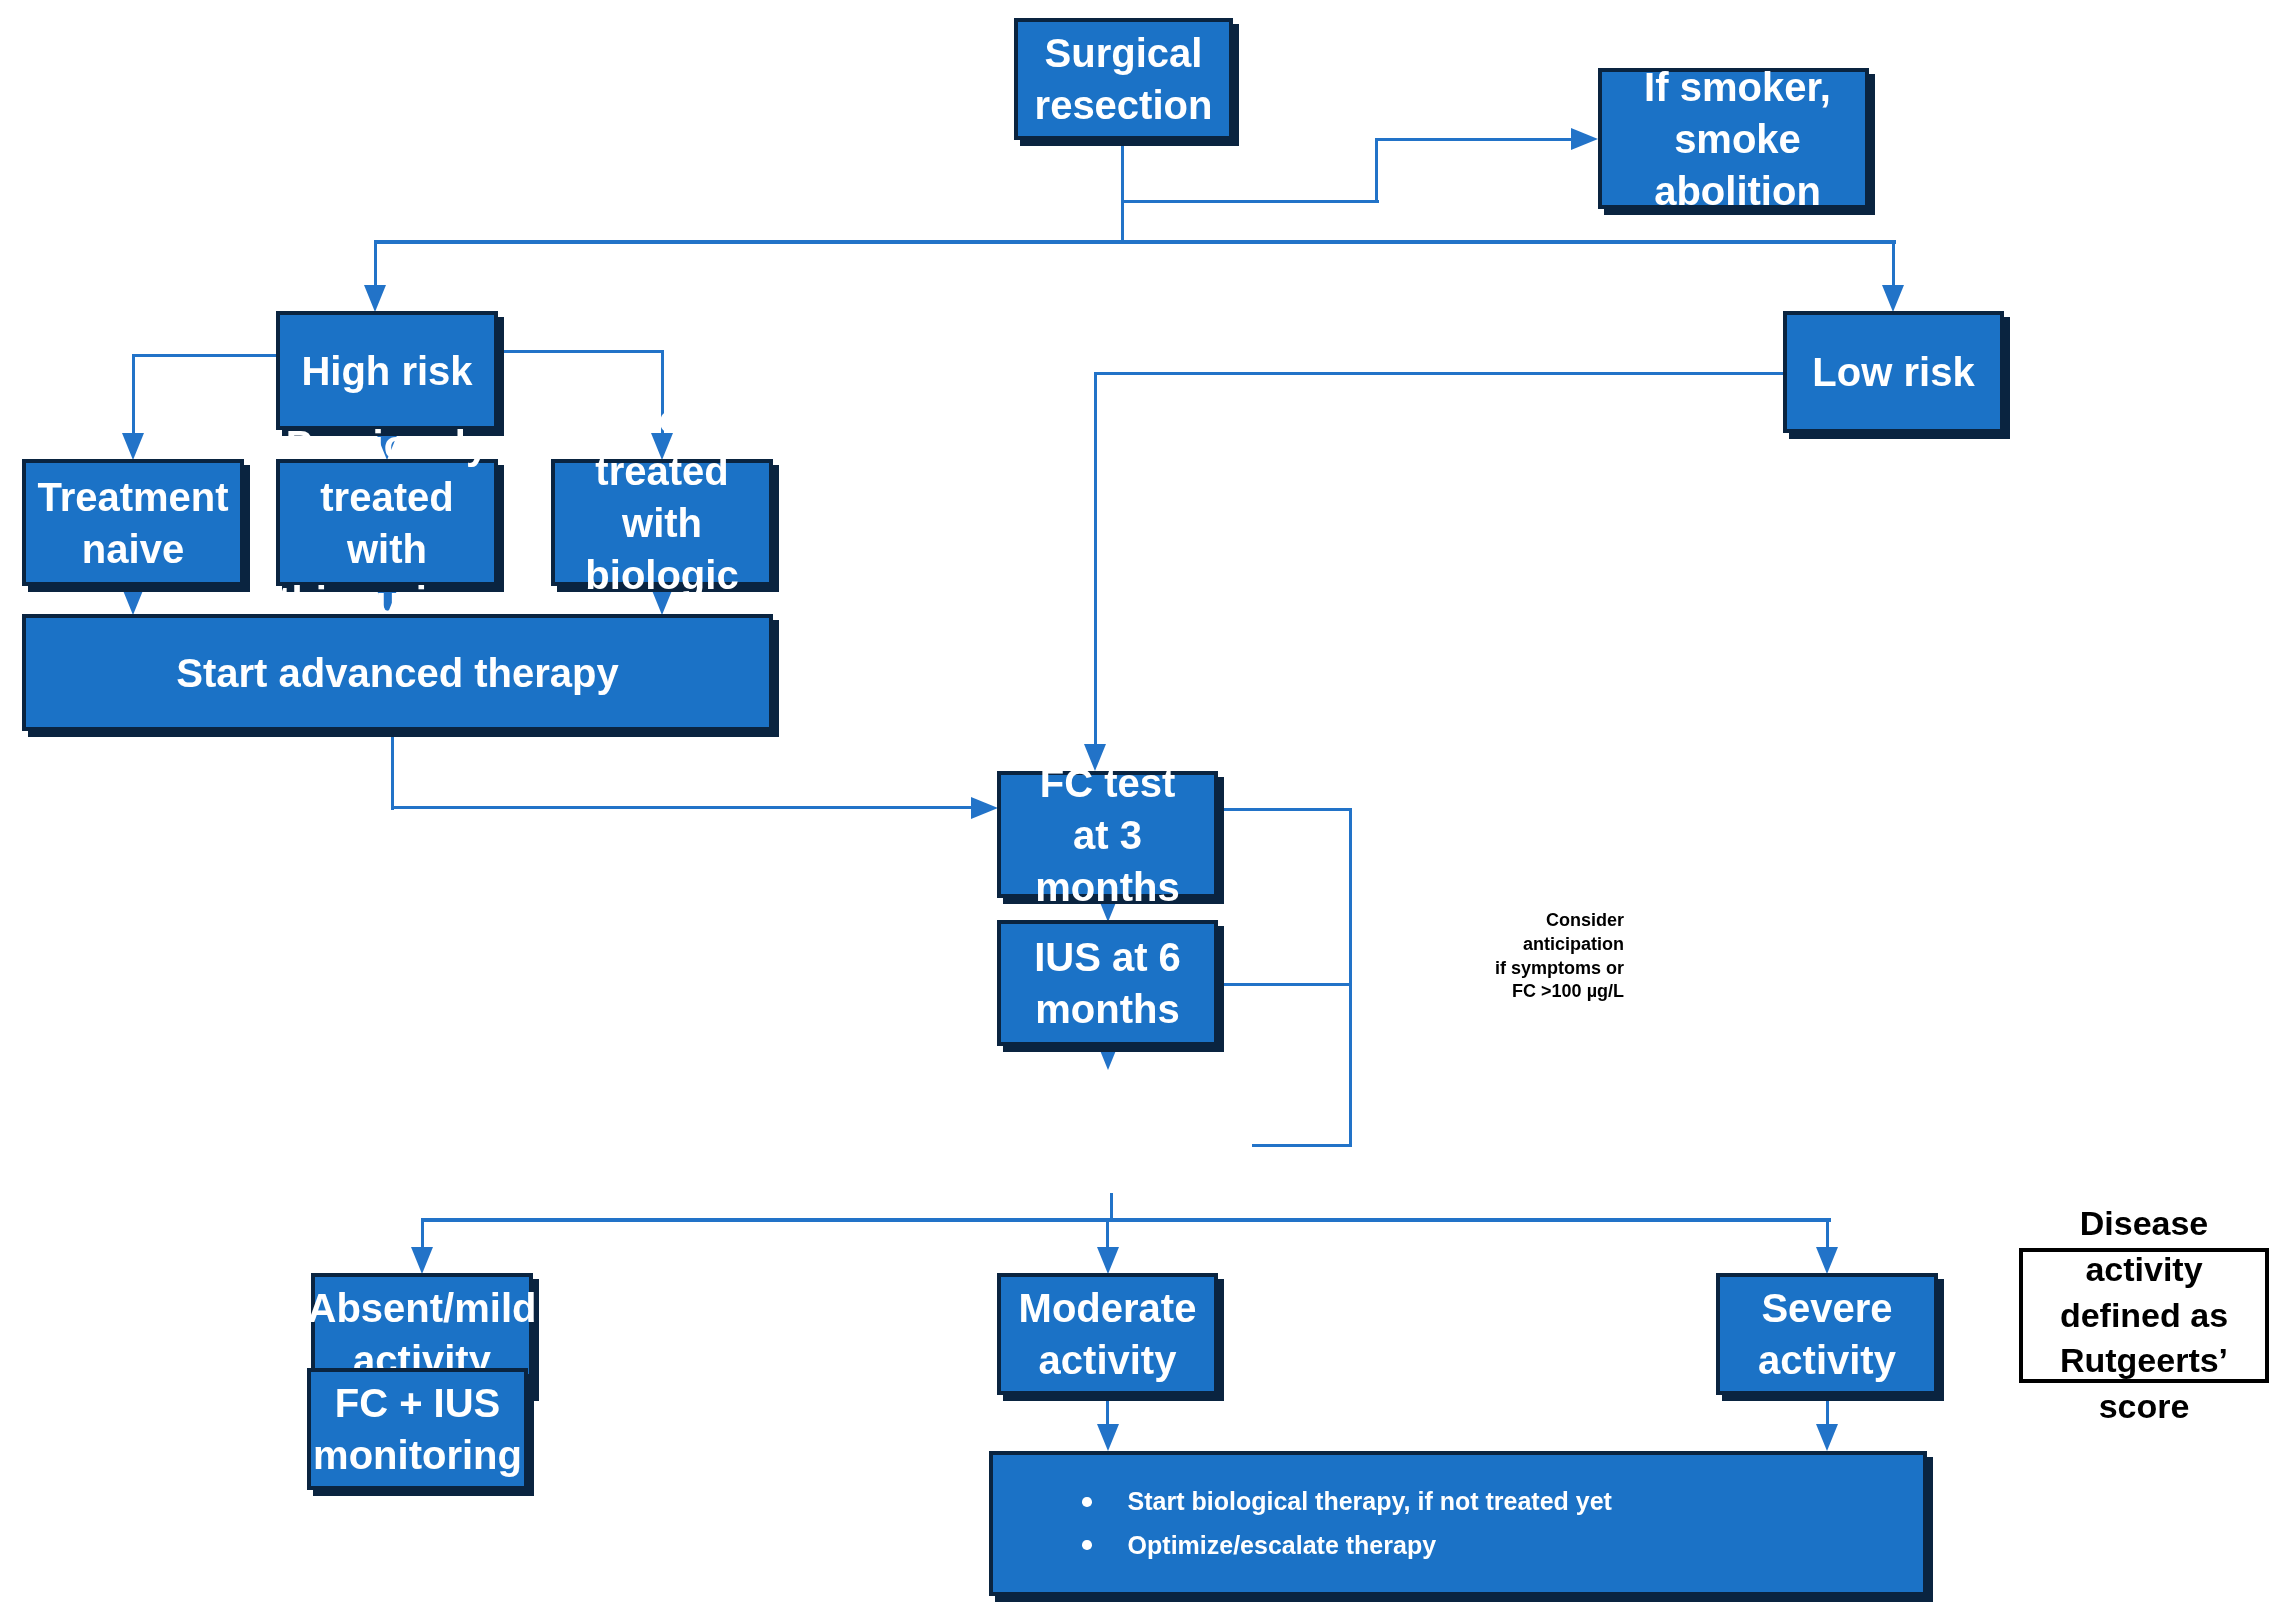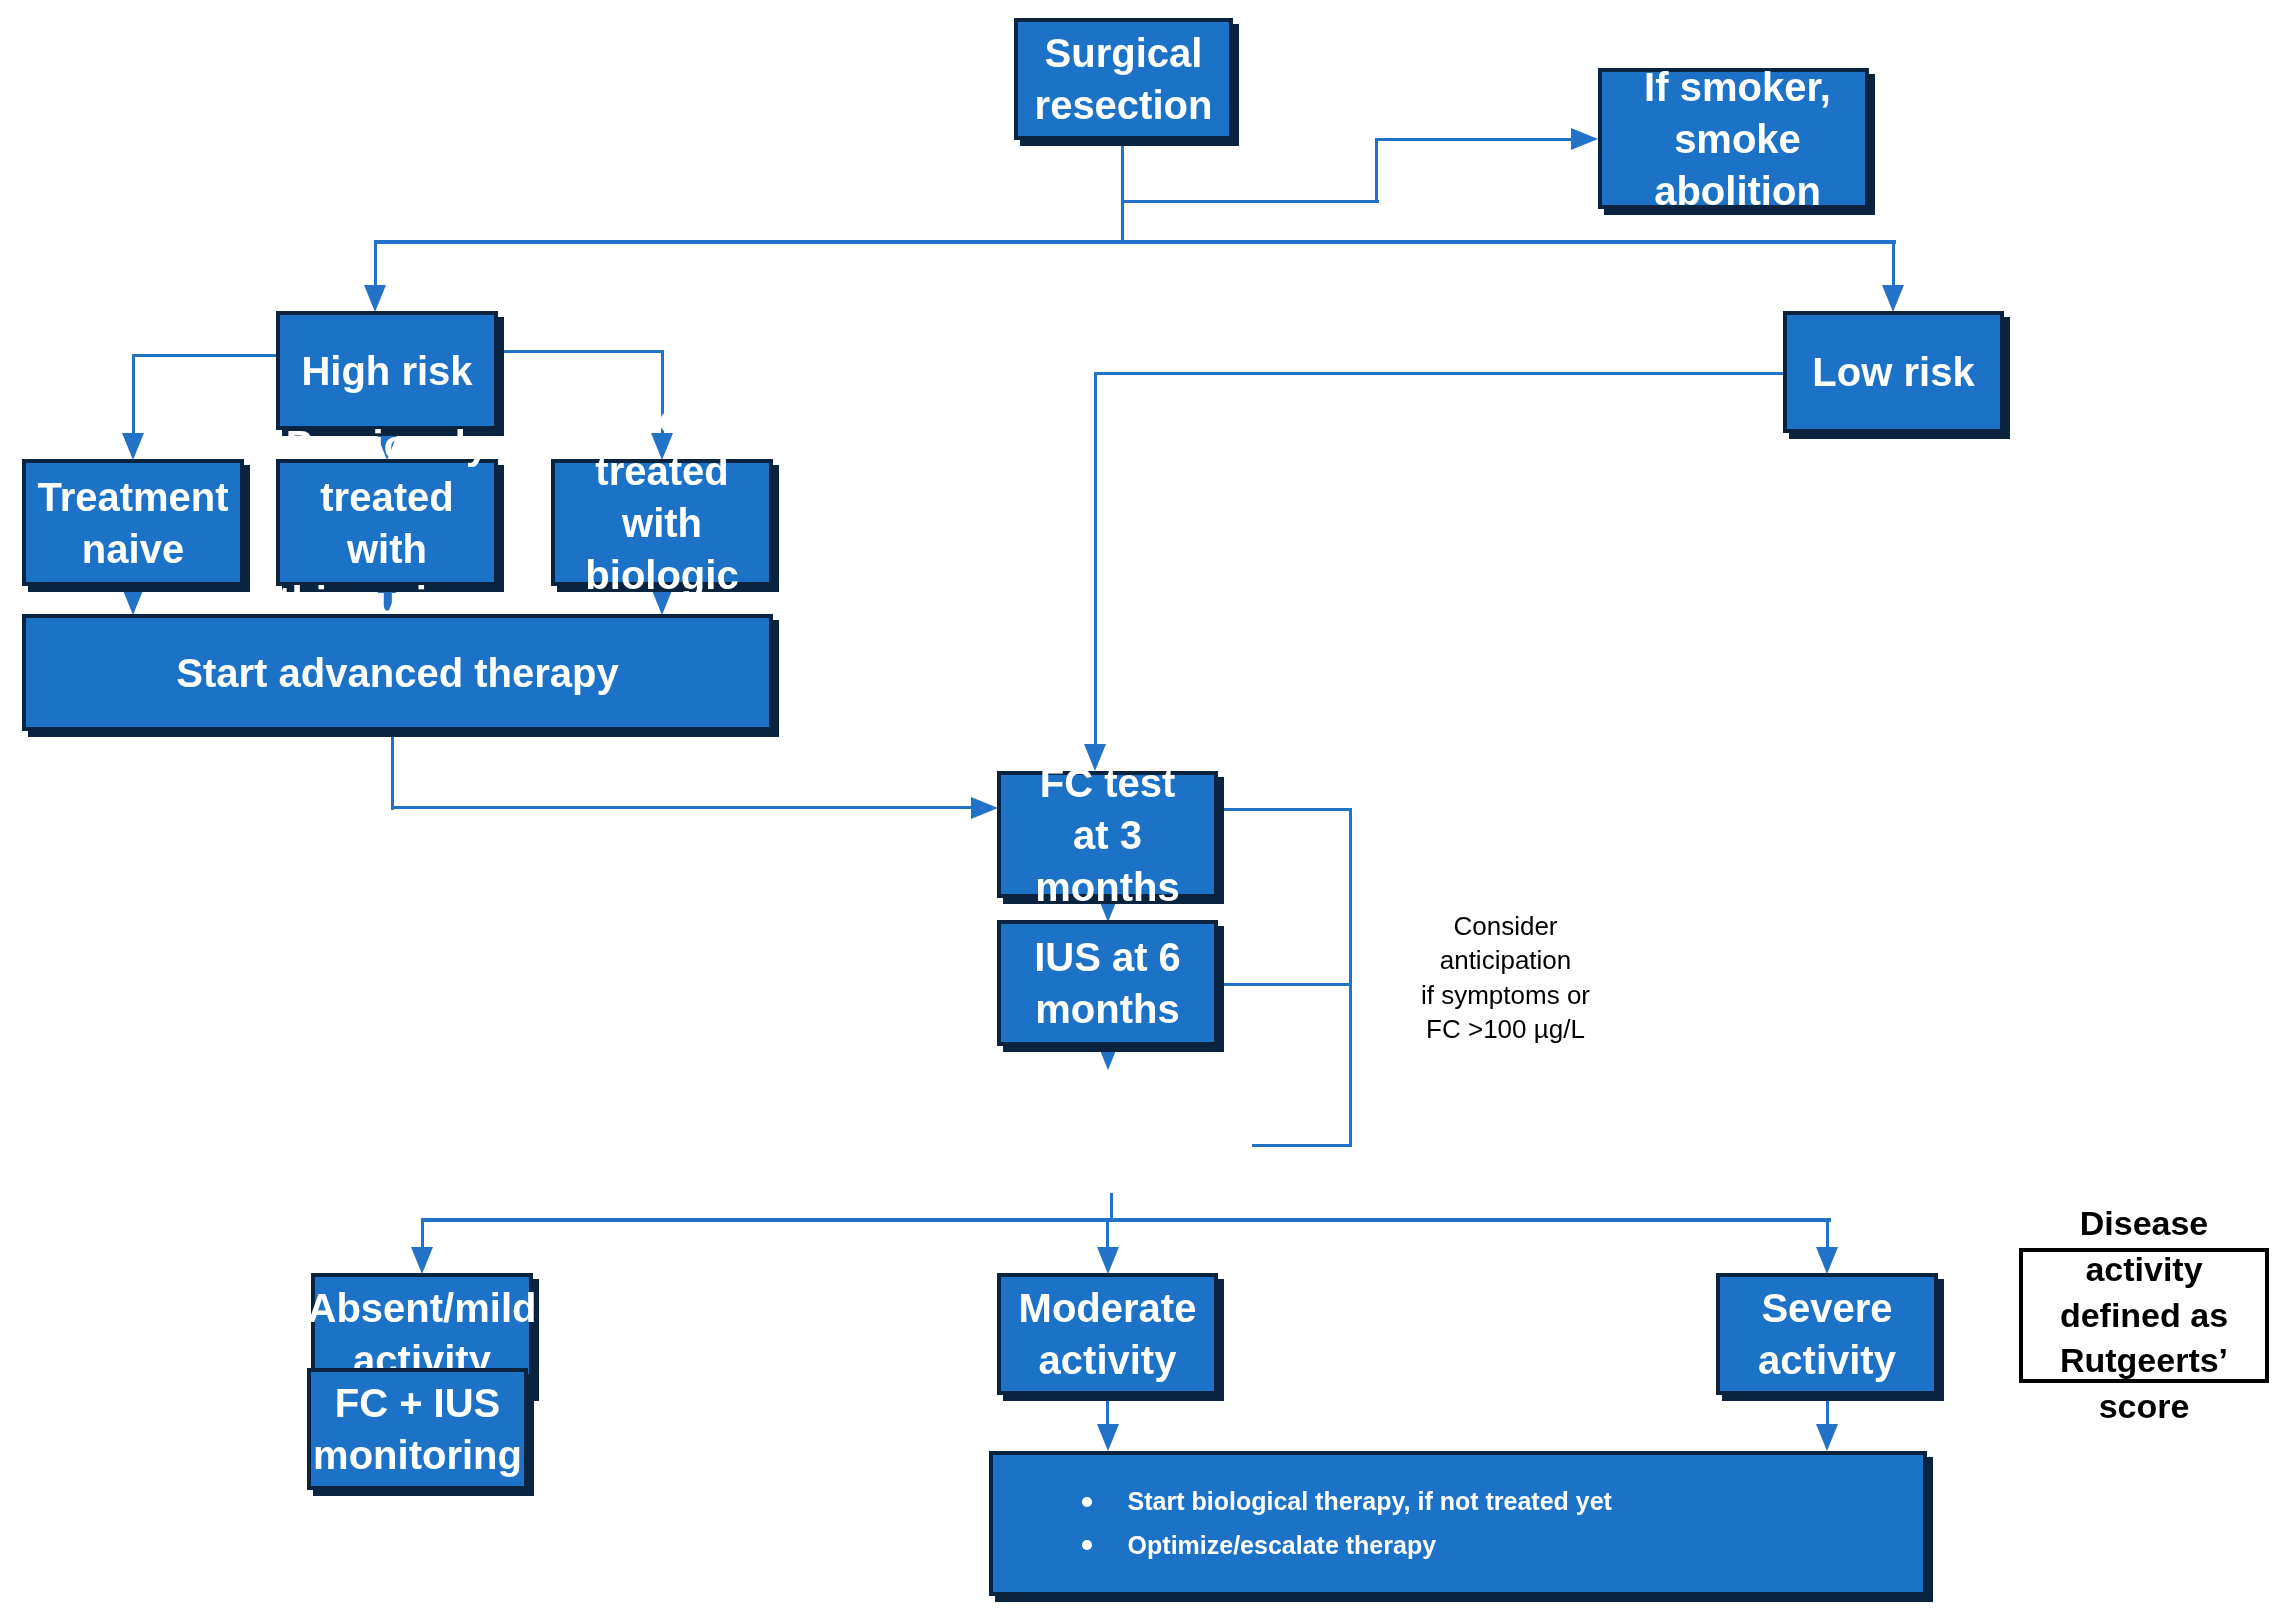--- a/index.html
+++ b/index.html
@@ -42,23 +42,23 @@
   }
   .note .lbl{
     color:var(--note-text);
     font-size:34px;font-weight:700;line-height:1.35;
     white-space:pre-line;
     padding:0 6px;
   }
   .annotation{
     position:absolute;
     color:var(--note-text);
-    font-size:26px;font-weight:400;line-height:1.32;
+    font-size:18px;font-weight:700;line-height:1.32;
     white-space:pre-line;
-    text-align:center;
+    text-align:right;
   }
   
   .h,.v{position:absolute;background:var(--line);}
   .h{height:3px;}
   .v{width:3px;}
   .h.thick{height:4.4px;}
   .a-down{
     position:absolute;width:0;height:0;
     border-left:11px solid transparent;
     border-right:11px solid transparent;

